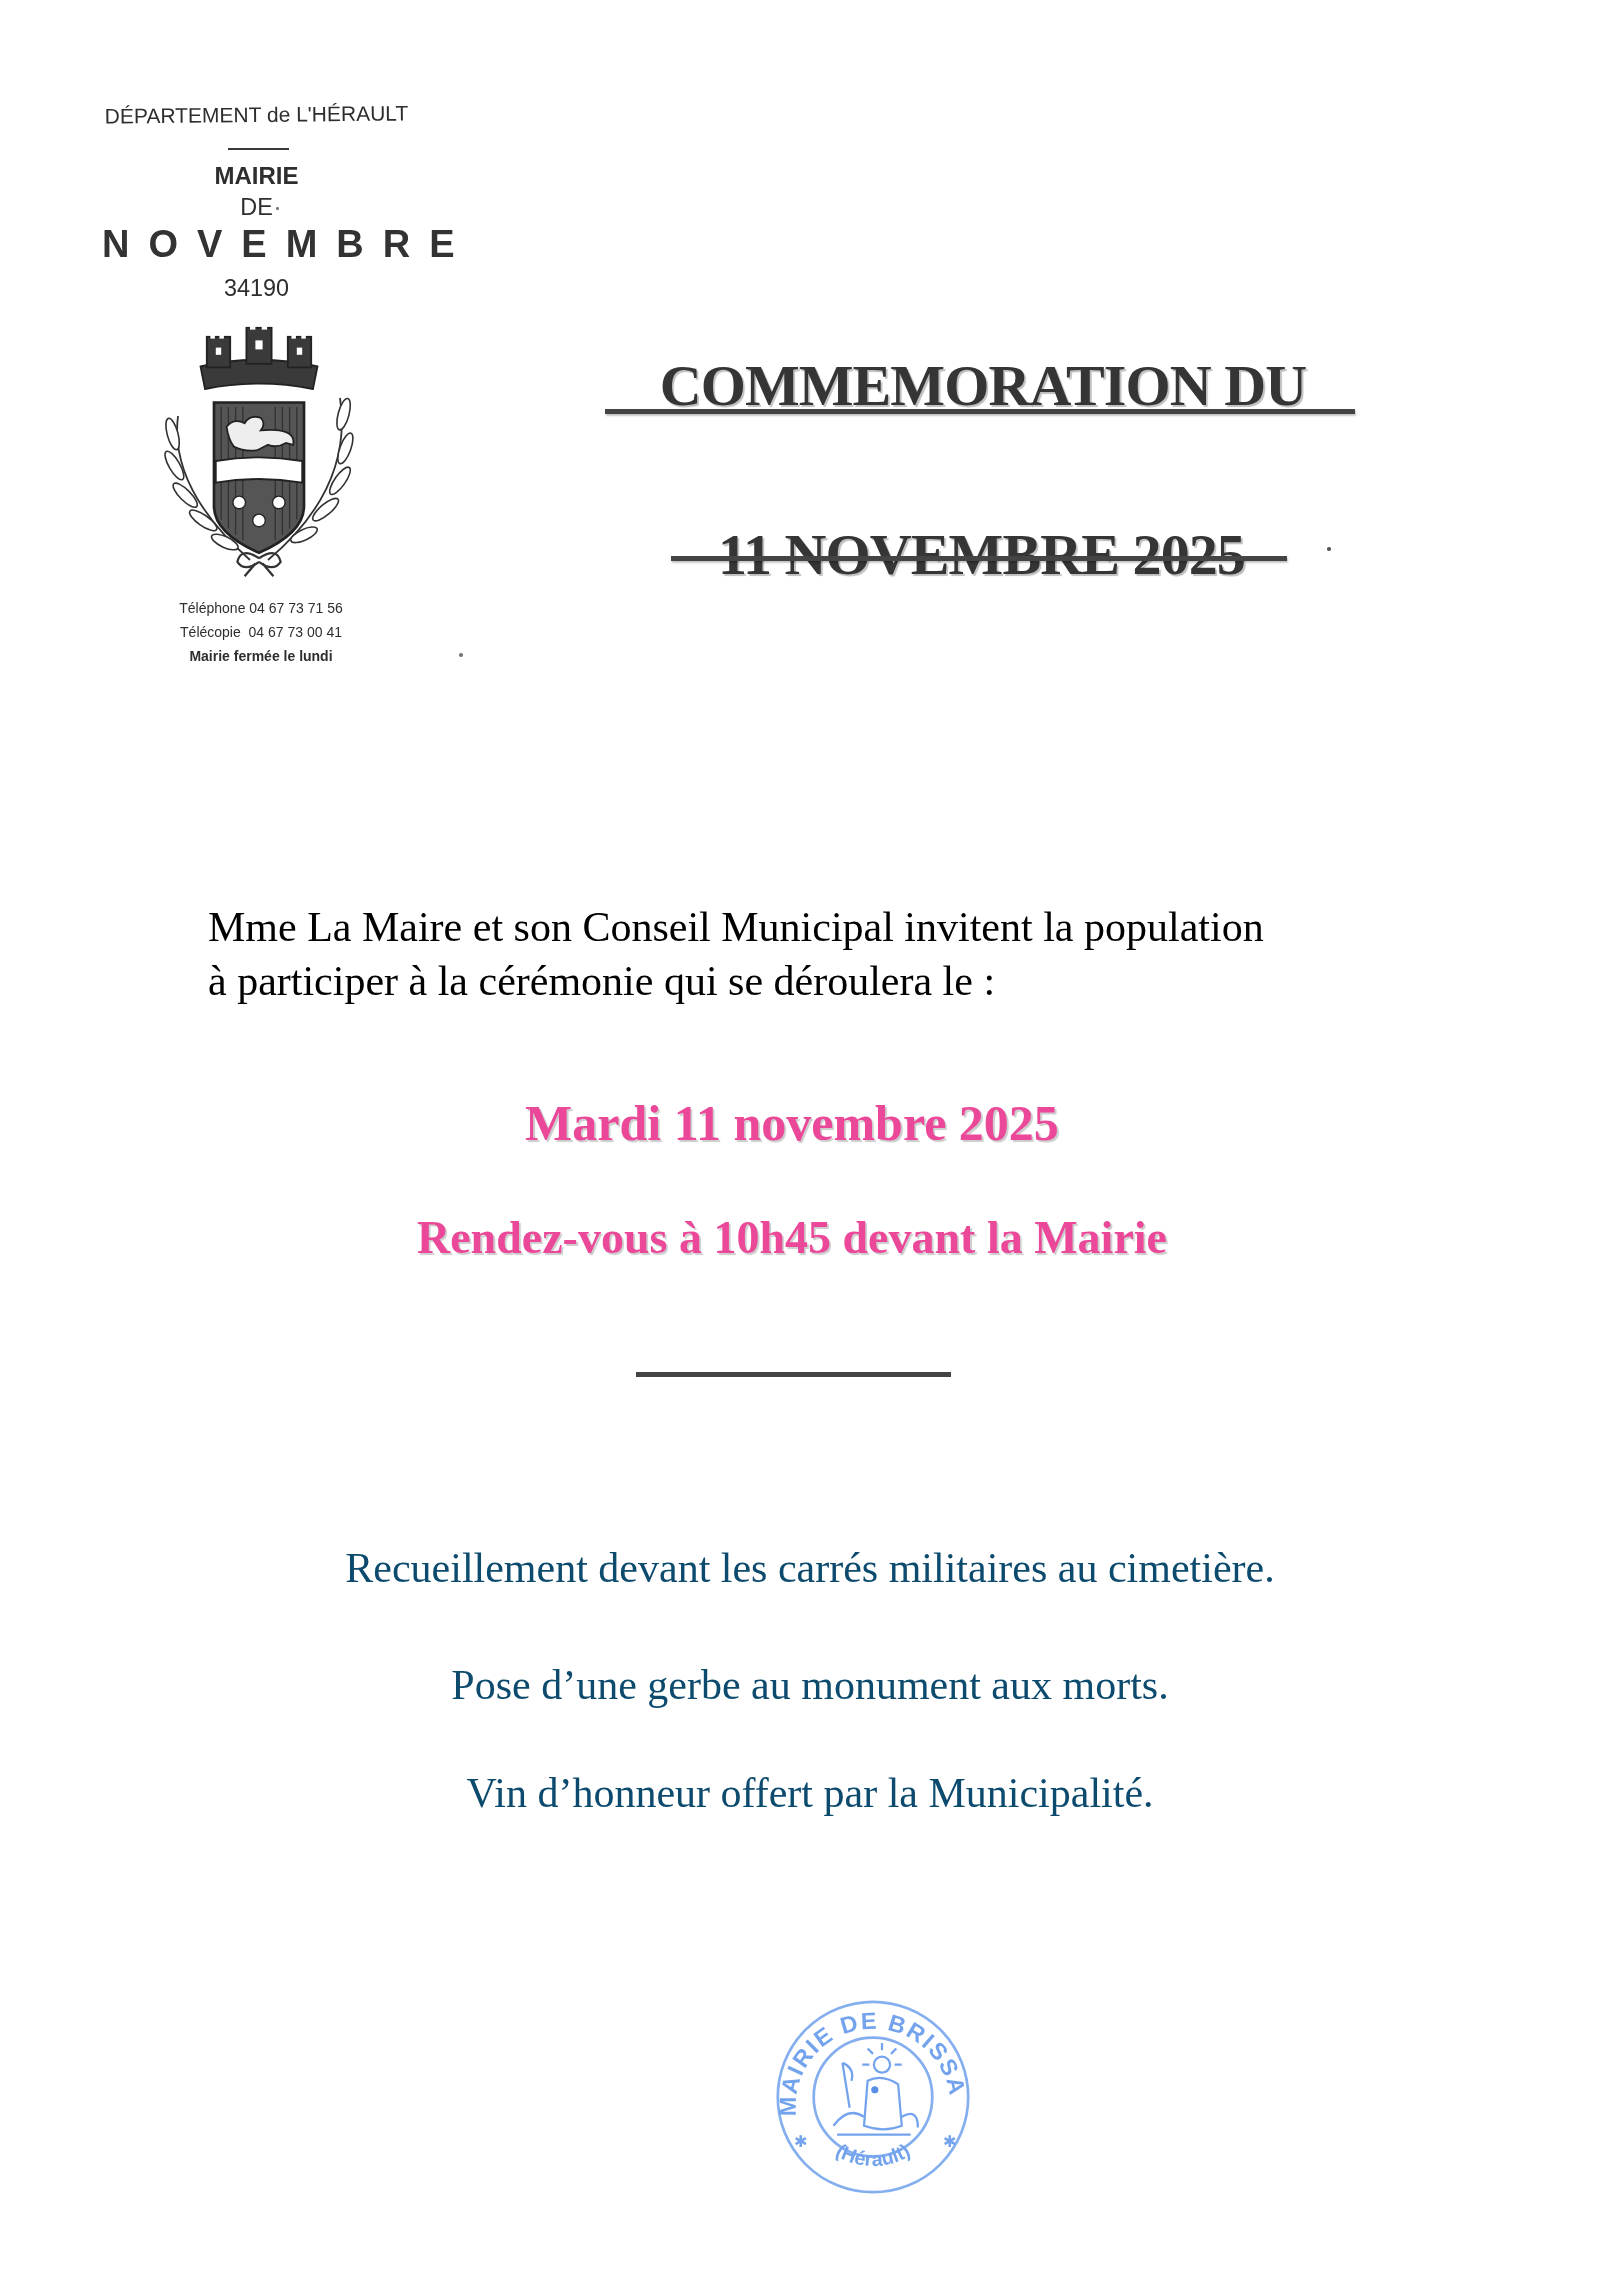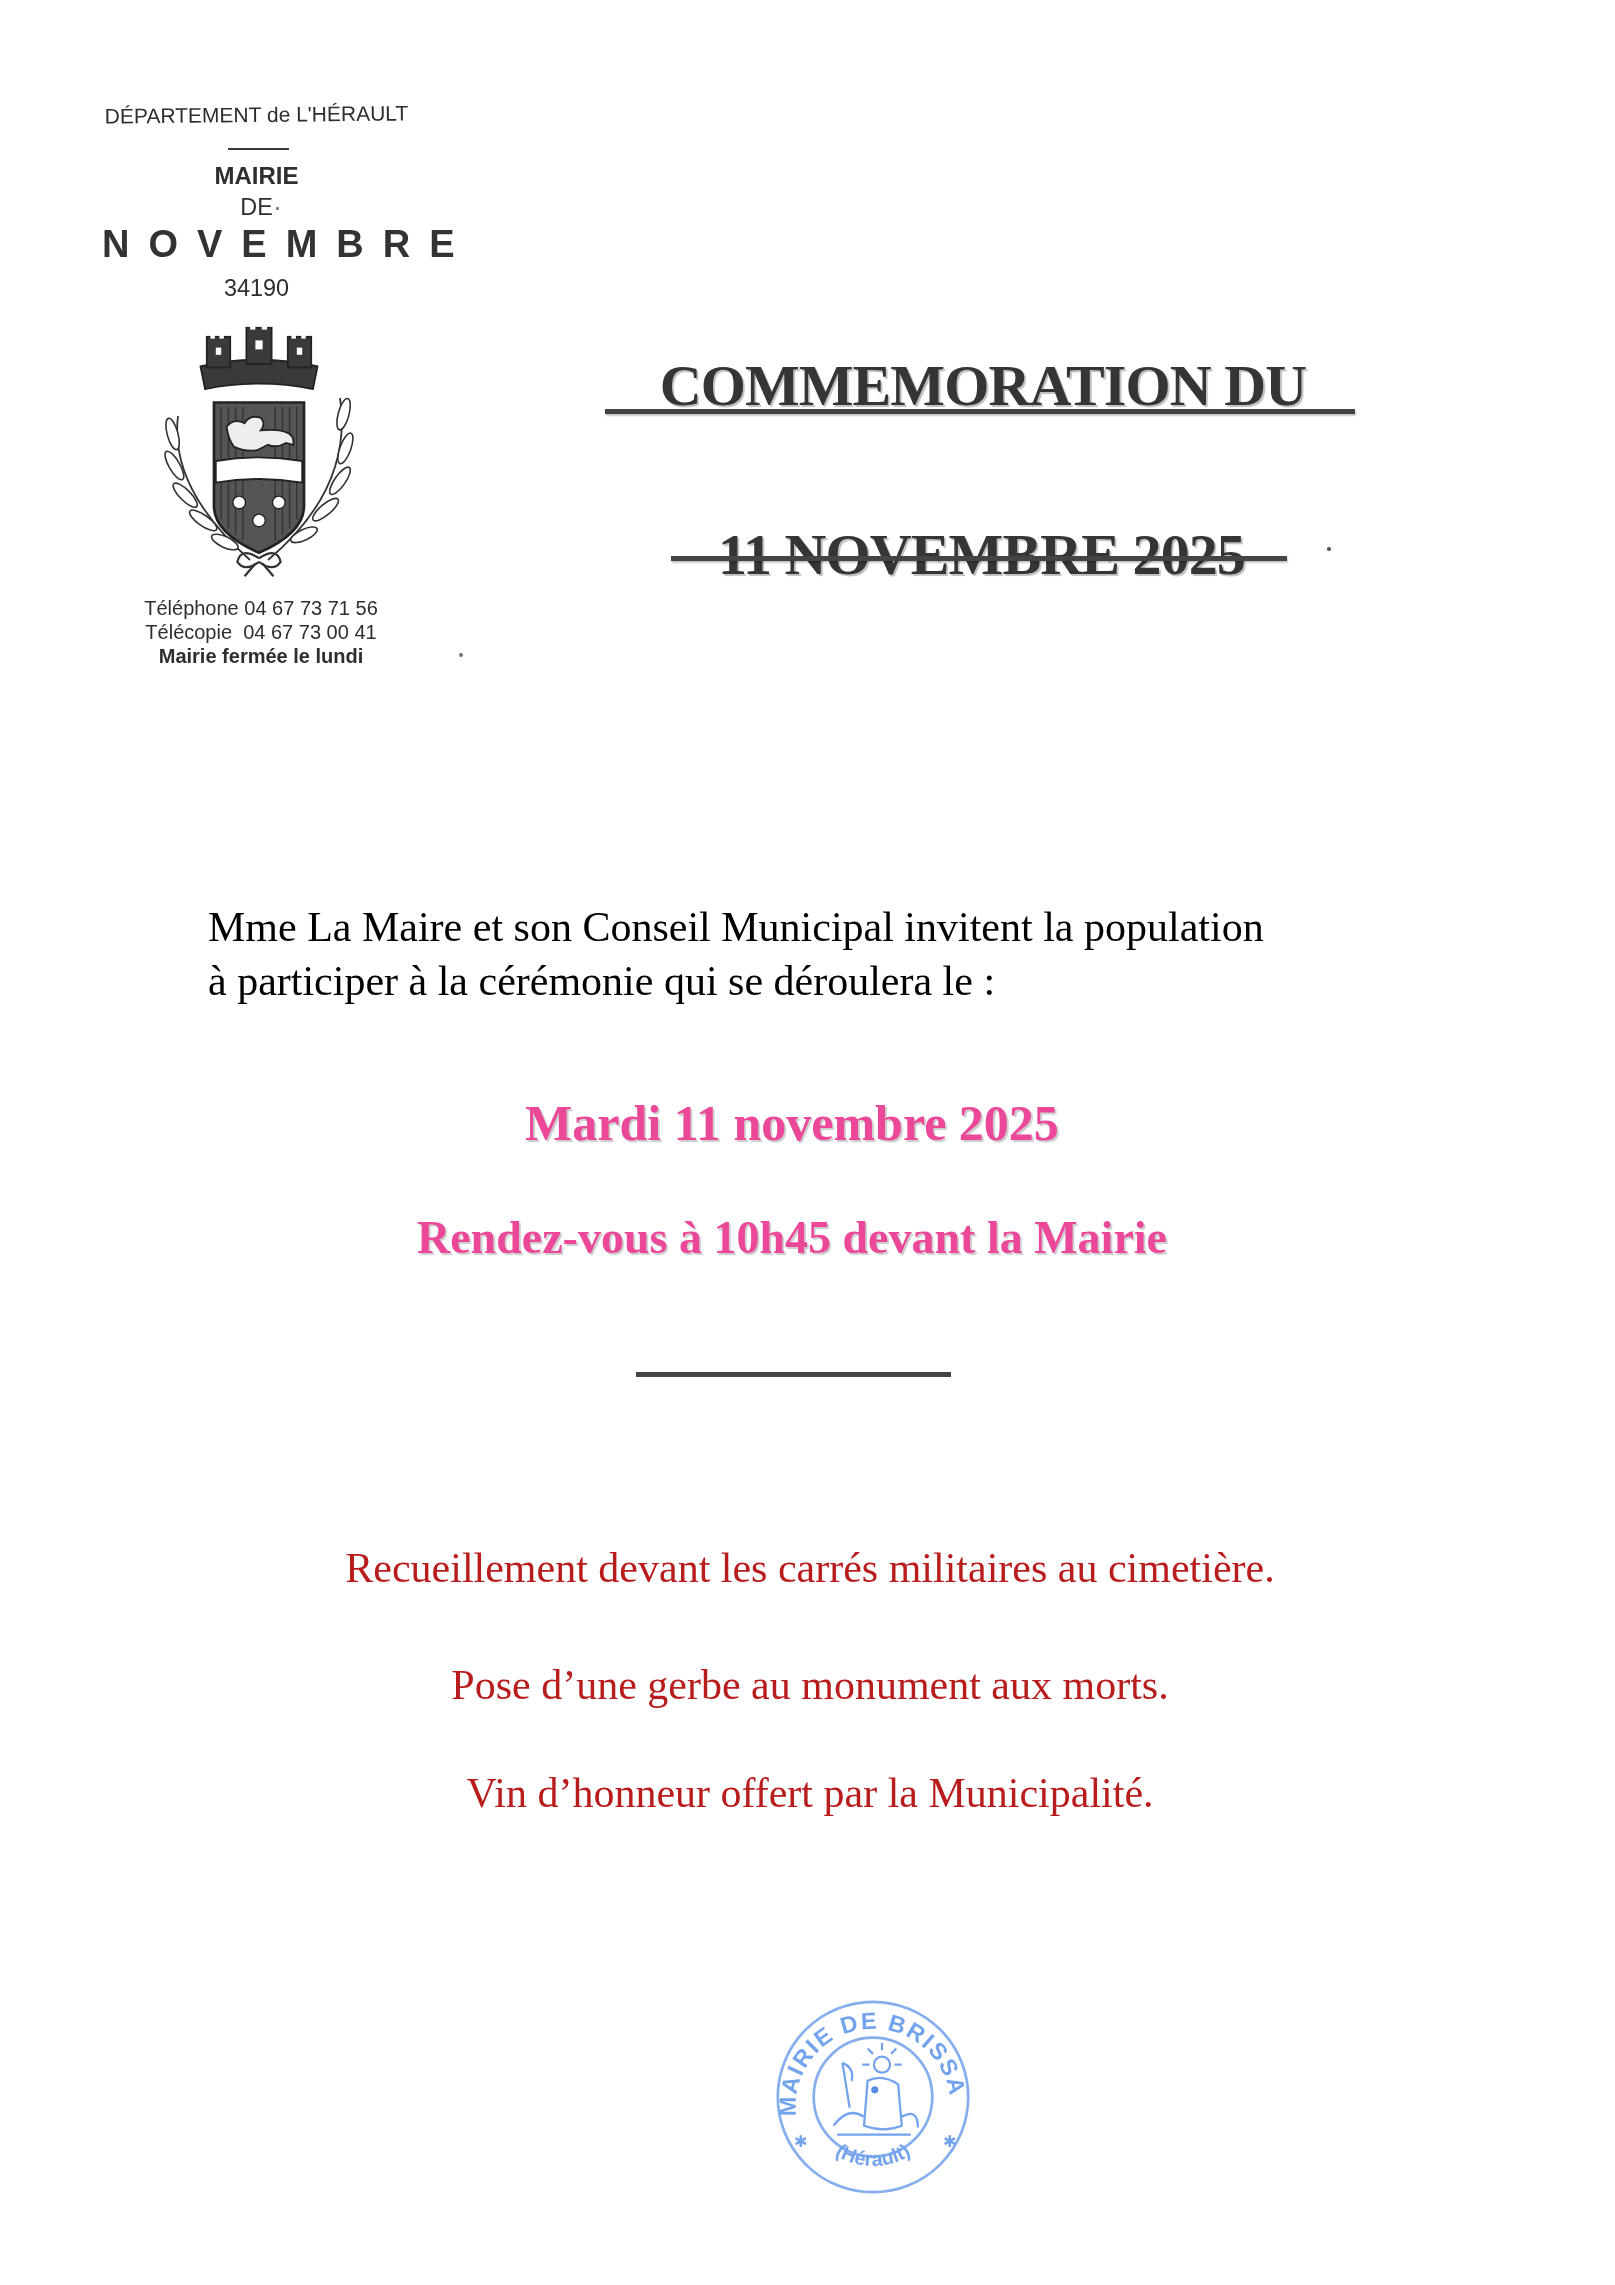--- a/index.html
+++ b/index.html
@@ -11,39 +11,39 @@
   .lh { left: 81px; width: 351px; text-align: center; color: #2e2e2e; }
   .lh-dept { top: 103px; font-size: 21px; letter-spacing: 0px; transform: rotate(-0.6deg); }
   .lh-rule { left: 228px; top: 148px; width: 61px; height: 1.8px; background: #3a3a3a; }
   .lh-mairie { top: 162px; font-size: 24px; font-weight: bold; }
   .lh-de { top: 194px; font-size: 23.4px; }
   .lh-brissac { left: 83px; width: 360px; top: 223px; font-size: 38px; font-weight: bold; letter-spacing: 19px; text-indent: 19px; color: #333; }
   .lh-zip { top: 275px; font-size: 23.4px; }
 
   .crest { left: 151px; top: 317px; width: 216px; height: 261px; }
 
-  .contact { left: 126px; width: 270px; text-align: center; font-size: 20px; color: #2e2e2e; line-height: 24px; }
+  .contact { left: 126px; width: 270px; text-align: center; font-size: 14px; color: #2e2e2e; line-height: 24px; }
   .contact .b { font-weight: bold; }
 
   
   .title { font-family: "Liberation Serif", "DejaVu Serif", serif; font-weight: bold; color: #353535; text-shadow: 1.8px 1.8px 0.9px rgba(0,0,0,0.25); }
   .t1 { left: 605px; width: 756px; top: 340px; font-size: 58px; text-align: center; letter-spacing: -0.9px; margin-top: 12px; }
   .t1-rule { left: 605px; top: 409px; width: 750px; height: 5.4px; background: #444; box-shadow: 0.9px 1.8px 1.8px rgba(0,0,0,0.25); }
   .t2 { left: 671px; width: 621px; top: 489px; font-size: 58px; text-align: center; letter-spacing: -0.9px; margin-top: 32px; }
   .t2-rule { left: 671px; top: 556px; width: 616px; height: 5.4px; background: #444; box-shadow: 0.9px 1.8px 1.8px rgba(0,0,0,0.25); }
   .t2-dot { left: 1327px; top: 547px; width: 3.6px; height: 3.6px; border-radius: 1.8px; background: #555; }
 
   .para { left: 180px; width: 1260px; font-family: "Liberation Serif", "DejaVu Serif", serif; font-size: 42px; color: #000000; line-height: 54px; margin-left: 28px; }
 
   .bold-c { font-family: "Liberation Serif", "DejaVu Serif", serif; font-weight: bold; color: #ec4899; text-align: center; text-shadow: 1.8px 1.8px 0.9px rgba(0,0,0,0.2); }
   .date { left: 342px; width: 900px; top: 1094px; font-size: 50px; }
   .rdv { left: 342px; width: 900px; top: 1211px; font-size: 46px; }
   .mid-rule { left: 636px; top: 1372px; width: 315px; height: 4.5px; background: #444; }
 
-  .item { left: 180px; width: 1260px; text-align: center; font-family: "Liberation Serif", "DejaVu Serif", serif; font-size: 42px; color: #b91c1c; }
+  .item { left: 180px; width: 1260px; text-align: center; font-family: "Liberation Serif", "DejaVu Serif", serif; font-size: 42px; color: #0c4a6e; }
 
   .stamp { left: 767px; top: 1991px; width: 212px; height: 212px; opacity: 0.85; }
 
   .speck { background: #777; border-radius: 50%; }
 </style>
 </head>
 <body>
 
 <div class="abs lh lh-dept sans">DÉPARTEMENT de L'HÉRAULT</div>
 <div class="abs lh-rule"></div>

